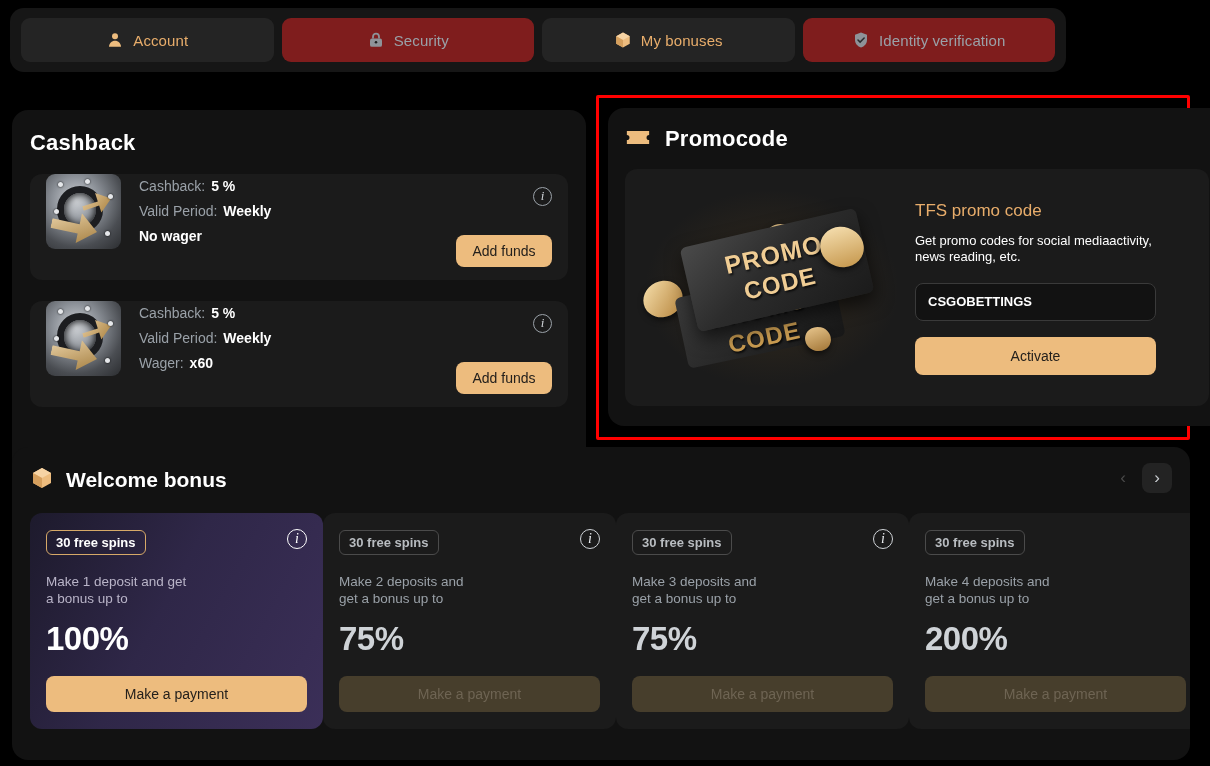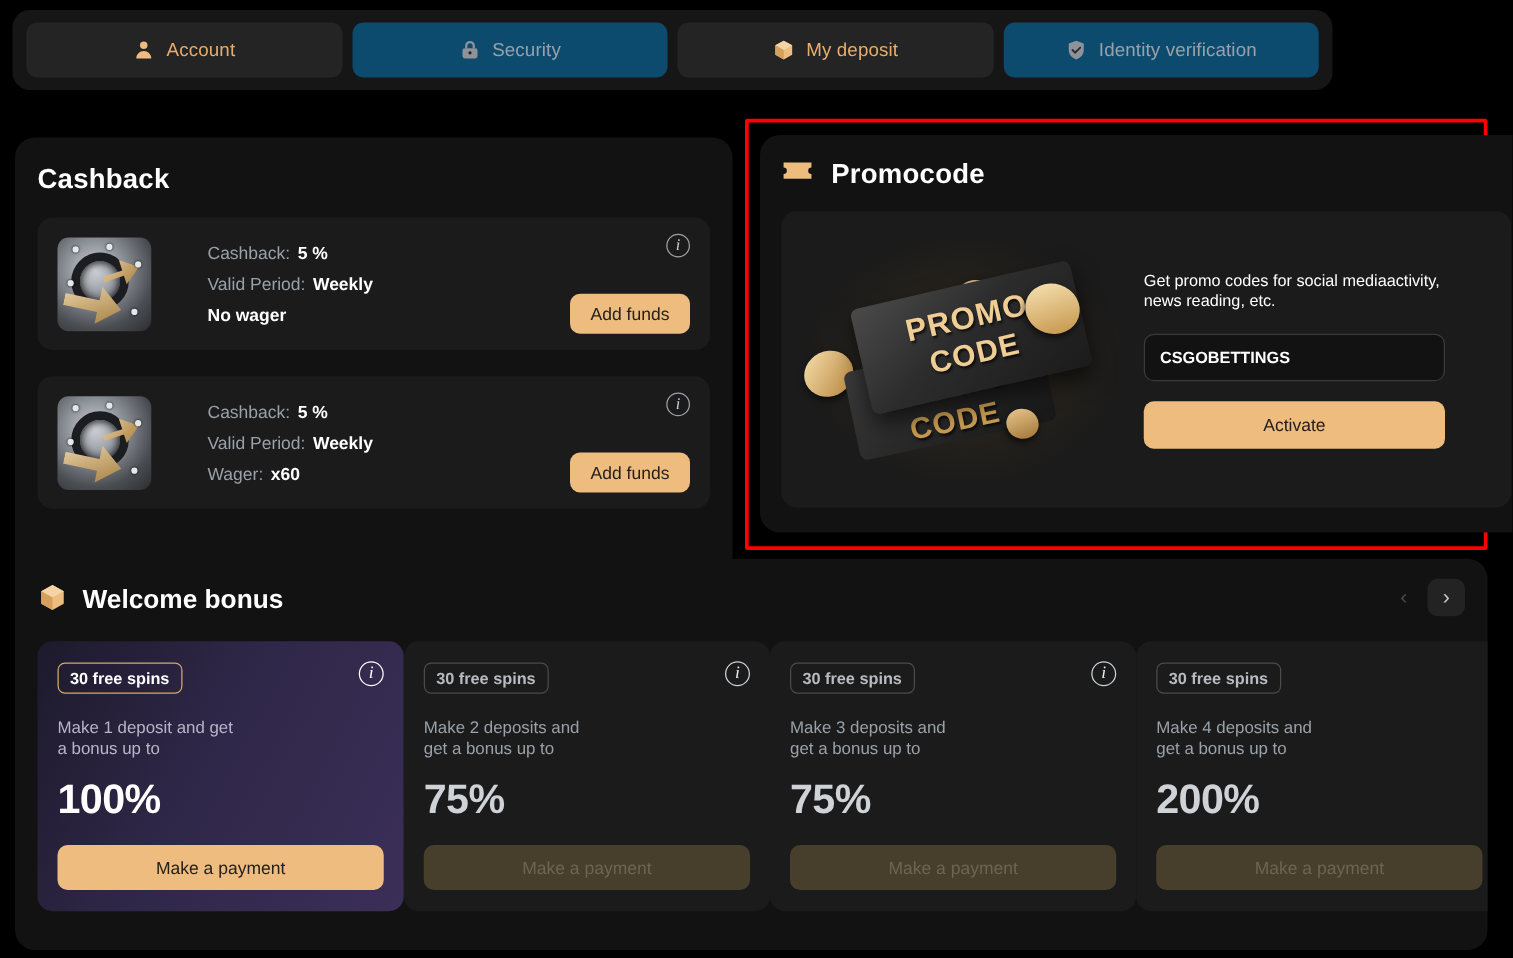--- a/index.html
+++ b/index.html
@@ -32,21 +32,21 @@
     flex: 1 1 0;
     background: #242424;
     border-radius: 9px;
     display: flex;
     align-items: center;
     justify-content: center;
     gap: 9px;
     cursor: pointer;
     user-select: none;
   }
-  .tab.dim { background: #0c4a6e; }
+  .tab.dim { background: #7f1d1d; }
   .tab-label {
     font-size: 15px;
     letter-spacing: .1px;
     color: #9aa1a8;
   }
   .tab.active .tab-label { color: #e8ad6b; }
   .tab-ico { width: 18px; height: 18px; display:block; }
 
   
   .cashback-panel {
@@ -62,24 +62,22 @@
     font-weight: bold;
     color: #ffffff;
     letter-spacing: .2px;
   }
   .cashback-row {
     margin-top: 18px;
     height: 106px;
     background: #1b1b1b;
     border-radius: 12px;
     display: flex;
-    align-items: center;
     padding: 0 16px;
     position: relative;
-    gap: 27px;
   }
   .cashback-row + .cashback-row { margin-top: 21px; }
   .vault-thumb {
     width: 75px; height: 75px;
     border-radius: 9px;
     flex: none;
     position: relative;
     overflow: hidden;
     background: radial-gradient(circle at 40% 35%, #cfd2d6 0%, #8d9299 35%, #4a4d52 70%, #2b2d30 100%);
   }
@@ -375,21 +373,21 @@
     </div>
 
     <div class="tab active">
       <span class="tab-ico">
         <svg viewBox="0 0 24 24" width="18" height="18">
           <path d="M12 2 21 7v10l-9 5-9-5V7z" fill="#edbc7e"></path>
           <path d="M12 2 21 7l-9 5-9-5z" fill="#f6d3a4"></path>
           <path d="M12 12v10l-9-5V7z" fill="#d59f5d"></path>
         </svg>
       </span>
-      <span class="tab-label">My deposit</span>
+      <span class="tab-label">My bonuses</span>
     </div>
 
     <div class="tab dim">
       <span class="tab-ico">
         <svg viewBox="0 0 24 24" width="18" height="18">
             <path d="M12 2l8 3v7c0 5-3.5 8.5-8 10-4.5-1.5-8-5-8-10V5z" fill="#8e9399"></path>
             <path d="M8 12l2.8 2.8L16.2 9.4" stroke="#2a2c2e" stroke-width="2" fill="none" stroke-linecap="round"></path>
           </svg>
       </span>
       <span class="tab-label">Identity verification</span>
@@ -473,20 +471,21 @@
         </div>
         <div class="ticket front">
           <div class="tk-txt">PROMO</div>
           <div class="tk-txt b">CODE</div>
         </div>
         <div class="coin c2"></div>
         <div class="coin c4"></div>
       </div>
 
       <div class="promo-side">
+        <div class="promo-side-title">TFS promo code</div>
         <div class="promo-desc">Get promo codes for social mediaactivity, news reading, etc.</div>
         <input class="promo-input" type="text" value="CSGOBETTINGS" style="">
         <button class="btn-gold promo-activate">Activate</button>
       </div>
     </div>
   </div>
 
   <div class="welcome-panel">
     <div class="welcome-head">
       <span>

